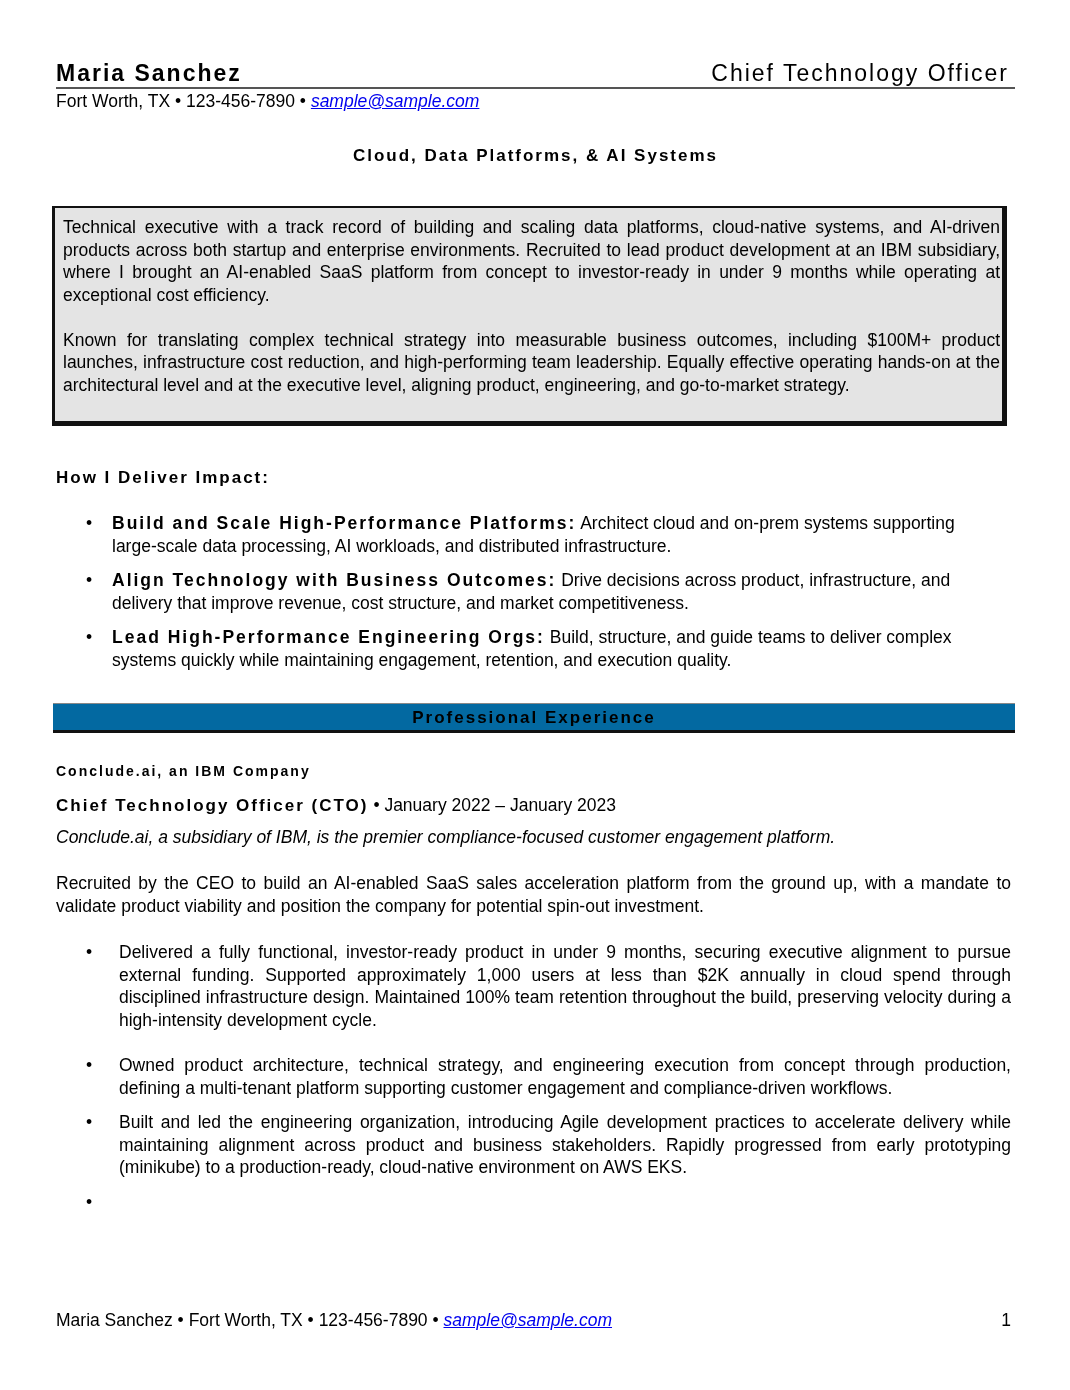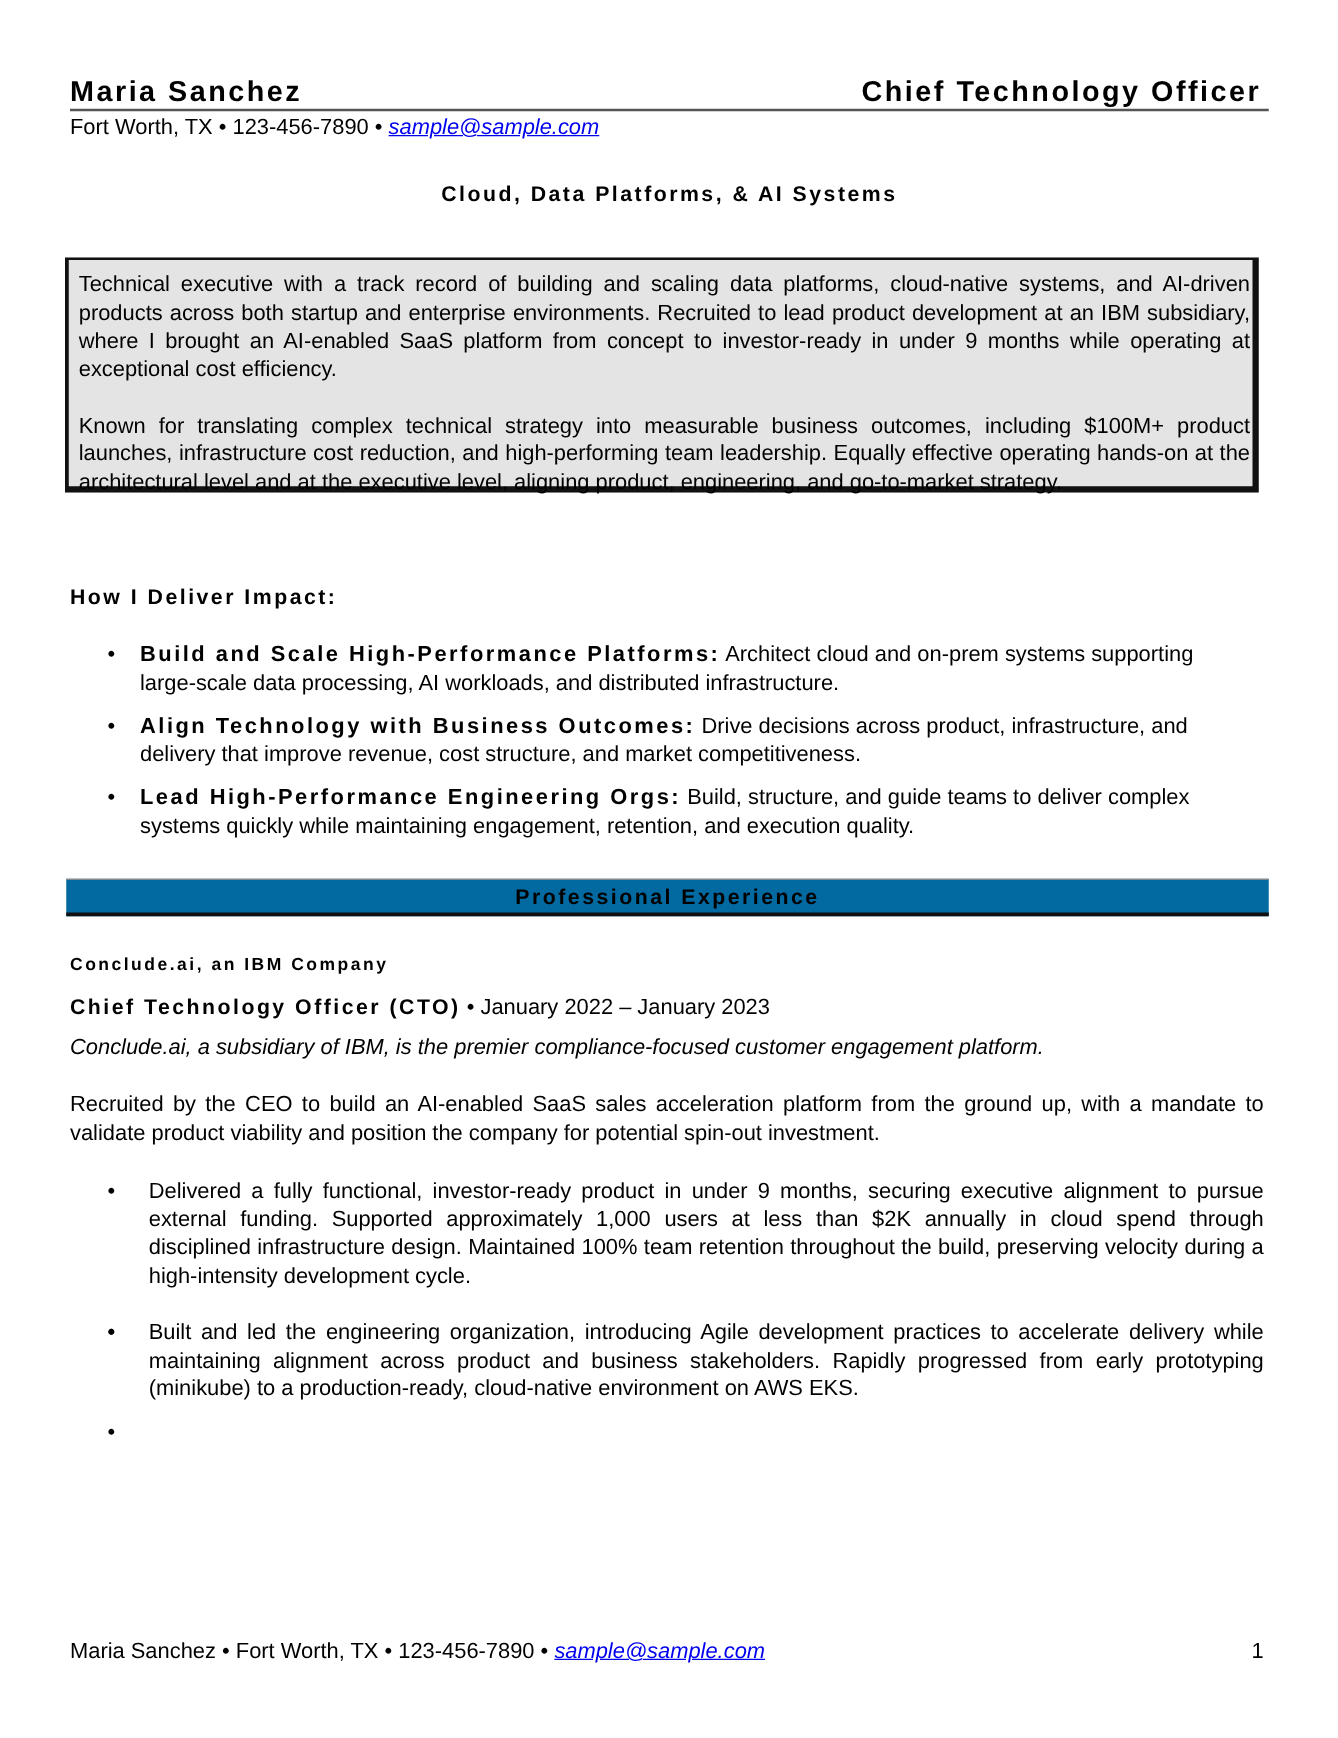--- a/index.html
+++ b/index.html
@@ -33,21 +33,21 @@
       align-items: flex-end;
     }
     .name {
       font-weight: bold;
       font-size: 23px;
       letter-spacing: 2px;
       line-height: 26px;
       padding-bottom: 1px;
     }
     .title-right {
-      font-weight: bold;
+      font-weight: normal;
       font-size: 23px;
       letter-spacing: 2px;
       line-height: 26px;
       padding-bottom: 1px;
       margin-right: 6px;
     }
     .contact {
       position: absolute;
       top: 90px;
       left: 0;
@@ -68,21 +68,21 @@
       font-weight: bold;
       font-size: 17px;
       letter-spacing: 2px;
       line-height: 22px;
     }
     .summary-box {
       position: absolute;
       top: 206px;
       left: -4px;
       width: 955px;
-      height: 188px;
+      height: 220px;
       background: #e4e4e4;
       border-top: 2px solid #111;
       border-left: 3px solid #111;
       border-right: 5px solid #111;
       border-bottom: 5px solid #111;
       box-sizing: border-box;
       padding-left: 47px;
     }
     .summary-text {
       position: absolute;
@@ -276,20 +276,21 @@
 
   <div class="intro">Recruited by the CEO to build an AI-enabled SaaS sales acceleration platform from the ground up, with a mandate to validate product viability and position the company for potential spin-out investment.</div>
 
   <ul class="exp-list">
     <li style="margin-bottom:23px;">
       <span class="bullet">•</span>
       <span>Delivered a fully functional, investor-ready product in under 9 months, securing executive alignment to pursue external funding. Supported approximately 1,000 users at less than $2K annually in cloud spend through disciplined infrastructure design. Maintained 100% team retention throughout the build, preserving velocity during a high-intensity development cycle.</span>
     </li>
     <li style="margin-bottom:12px;">
       <span class="bullet">•</span>
+      <span>Owned product architecture, technical strategy, and engineering execution from concept through production, defining a multi-tenant platform supporting customer engagement and compliance-driven workflows.</span>
     </li>
     <li style="margin-bottom:12px;">
       <span class="bullet">•</span>
       <span>Built and led the engineering organization, introducing Agile development practices to accelerate delivery while maintaining alignment across product and business stakeholders. Rapidly progressed from early prototyping (minikube) to a production-ready, cloud-native environment on AWS EKS.</span>
     </li>
     <li>
       <span class="bullet">•</span>
     </li>
   </ul>
 

